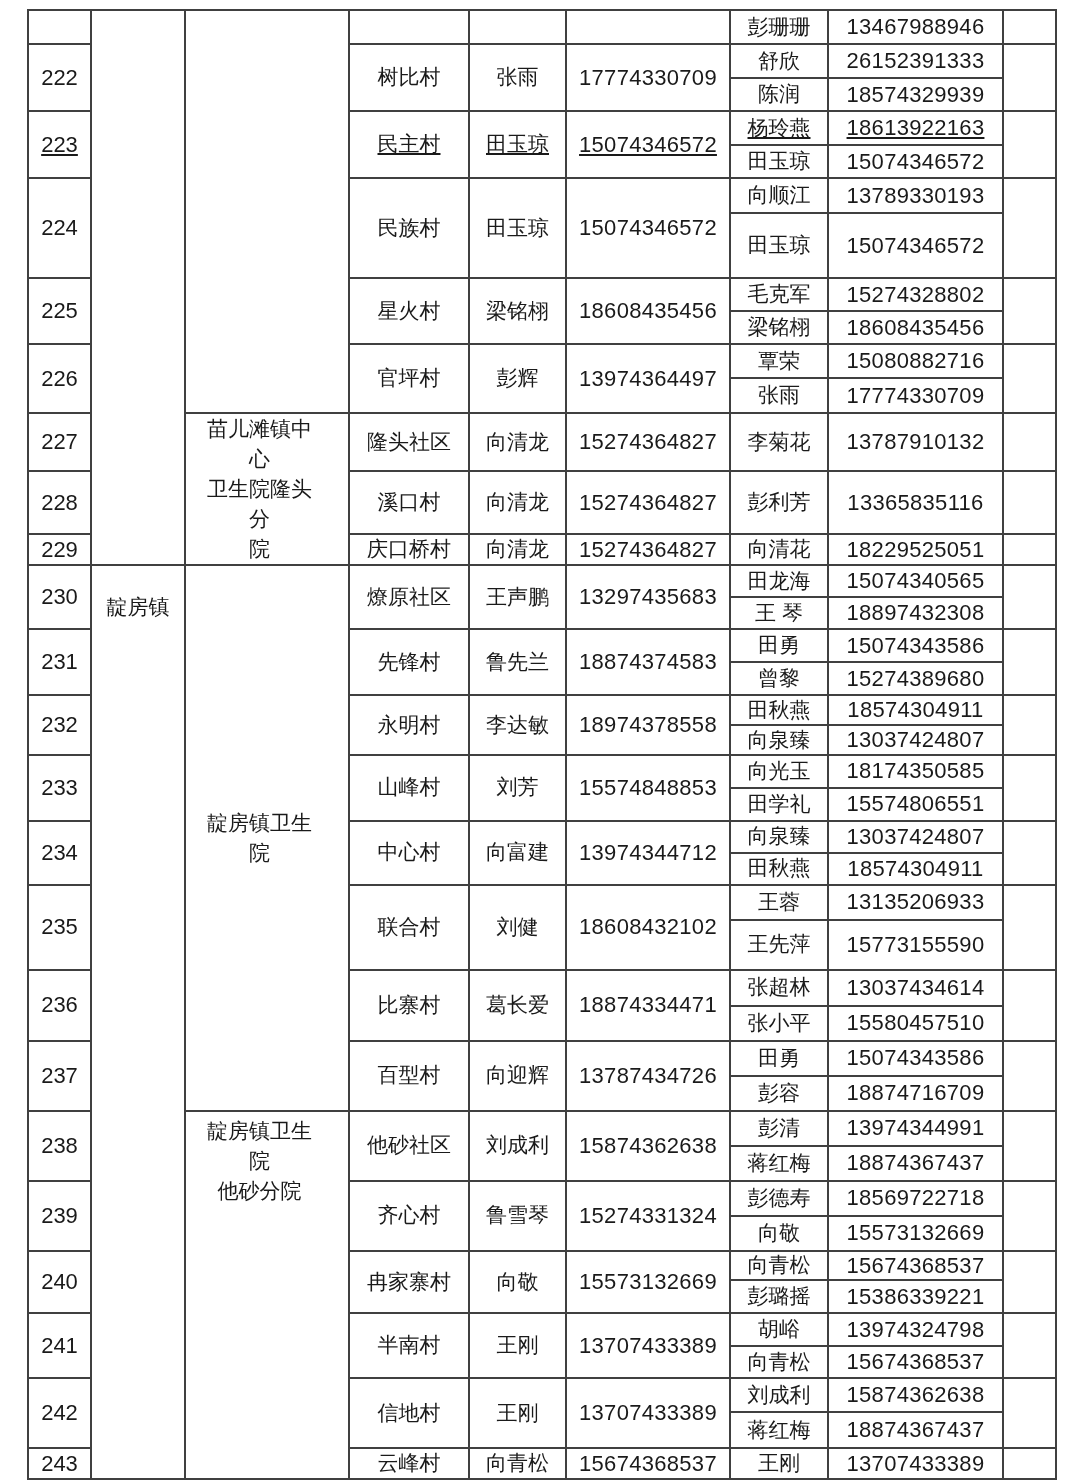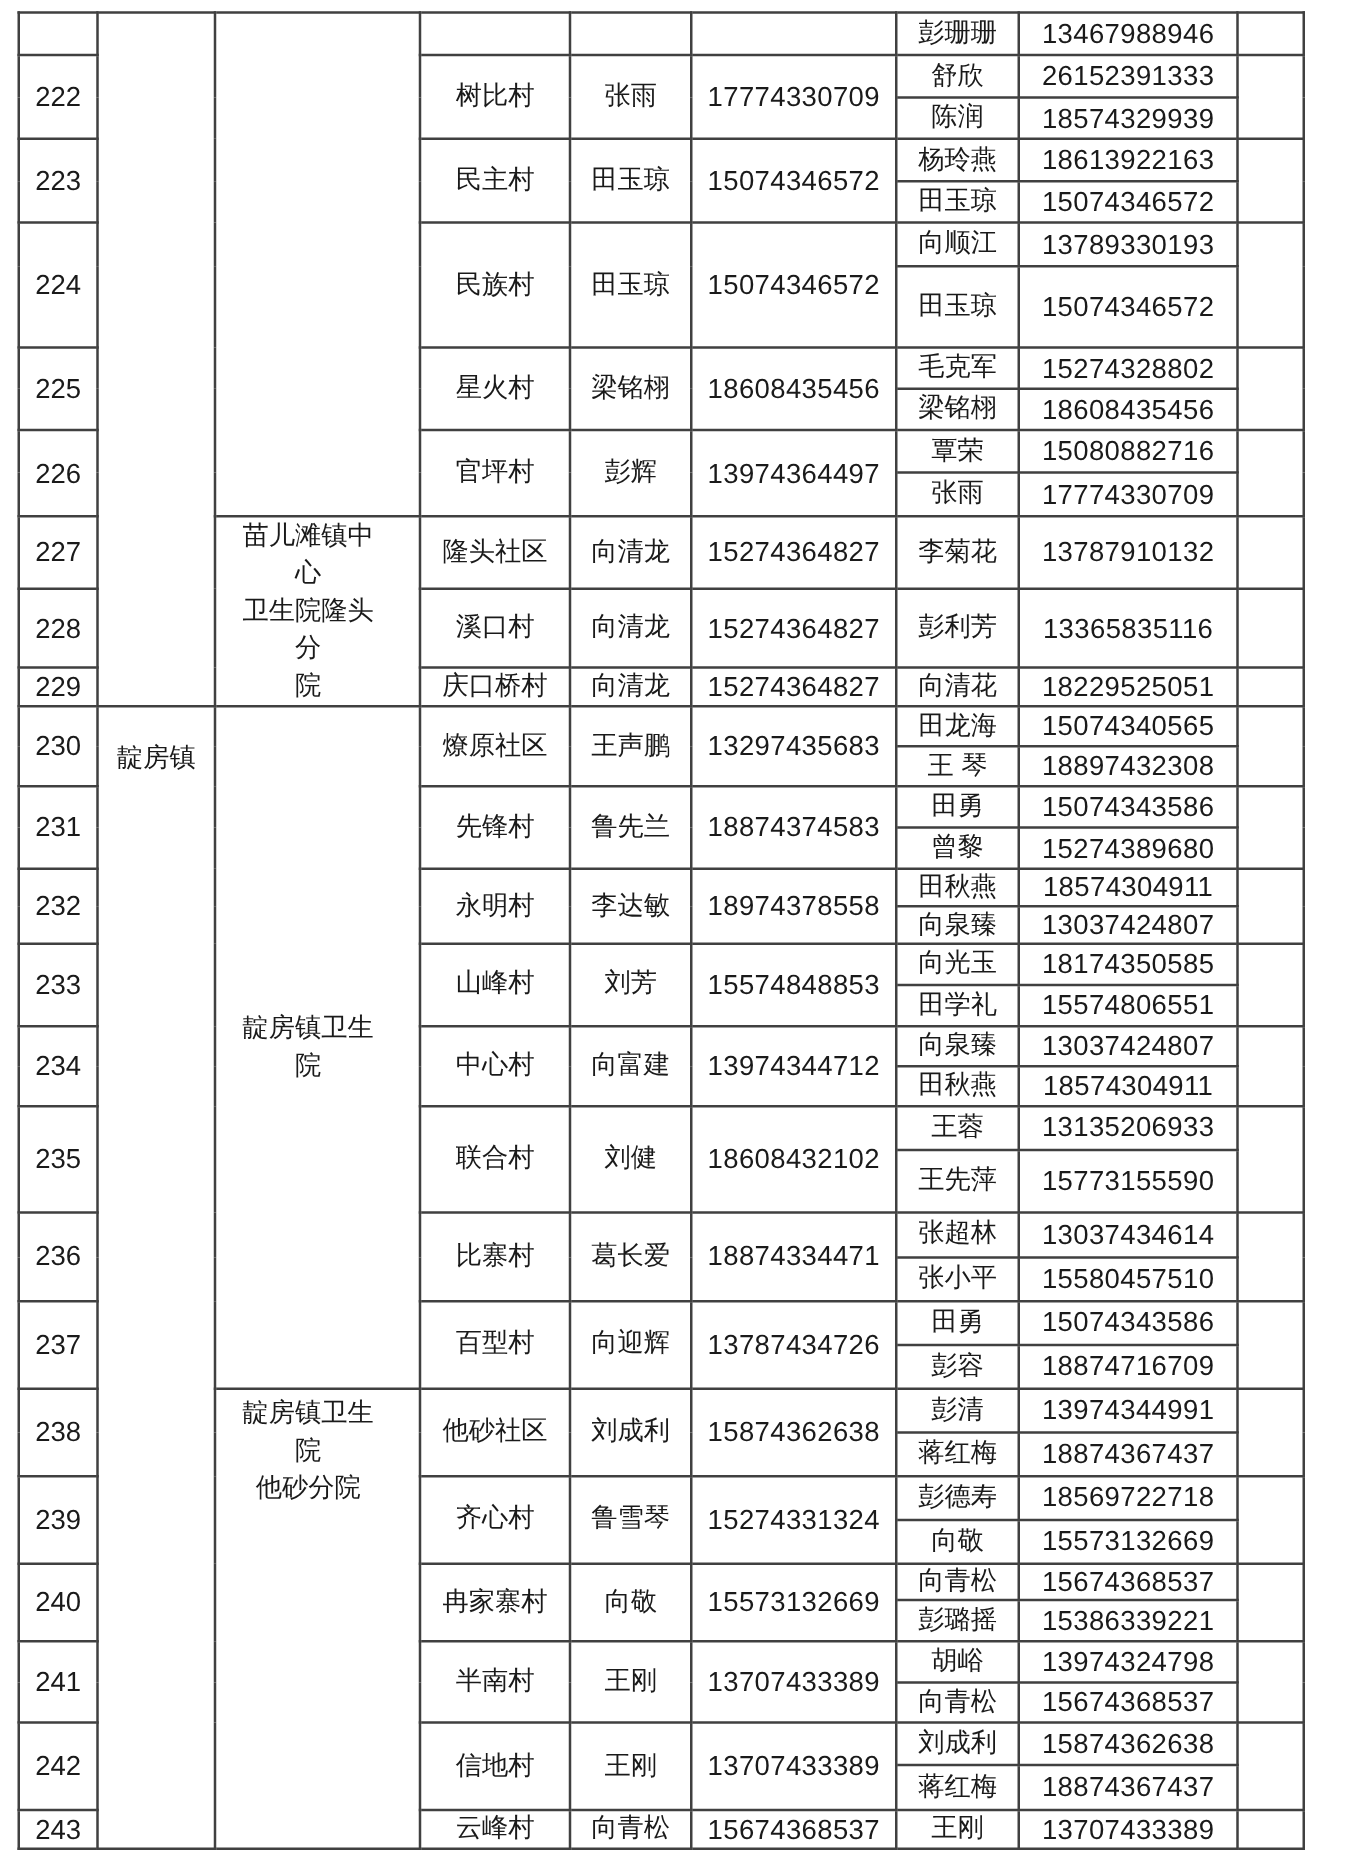--- a/index.html
+++ b/index.html
@@ -1,20 +1,20 @@
 <!DOCTYPE html>
 <html><head>
 <meta charset="utf-8">
 <style>
   html,body{margin:0;padding:0}
   body{
     width:1080px;height:1482px;background:#ffffff;position:relative;
     font-family:"Liberation Sans","DejaVu Sans",sans-serif;color:#1a1a1a;
   }
-  .table-wrap{position:absolute;left:14px;top:9px}
+  .table-wrap{position:absolute;left:27px;top:9px}
   table{border-collapse:collapse;table-layout:fixed;width:1028px}
   td{
     border:2px solid #404040;
     text-align:center;vertical-align:middle;
     font-size:21px;line-height:1.25;padding:0;overflow:hidden;
     color:#1a1a1a;
   }
   td.phone{font-size:22px;letter-spacing:0.3px}
   td.num{font-size:22px}
   td.org{white-space:pre-line;line-height:30px;padding-left:12px;padding-right:27px}
@@ -57,21 +57,21 @@
           <td rowspan="2">张雨</td>
           <td rowspan="2" class="phone">17774330709</td>
           <td>舒欣</td>
           <td class="phone">26152391333</td>
           <td rowspan="2" class="blank"></td>
         </tr>
         <tr style="height: 33px;">
           <td>陈润</td>
           <td class="phone">18574329939</td>
         </tr>
-        <tr style="height: 34px;">
+        <tr style="height: 34px; text-decoration: underline;">
           <td rowspan="2" class="num">223</td>
           <td rowspan="2">民主村</td>
           <td rowspan="2">田玉琼</td>
           <td rowspan="2" class="phone">15074346572</td>
           <td>杨玲燕</td>
           <td class="phone">18613922163</td>
           <td rowspan="2" class="blank"></td>
         </tr>
         <tr style="height: 33px;">
           <td>田玉琼</td>

